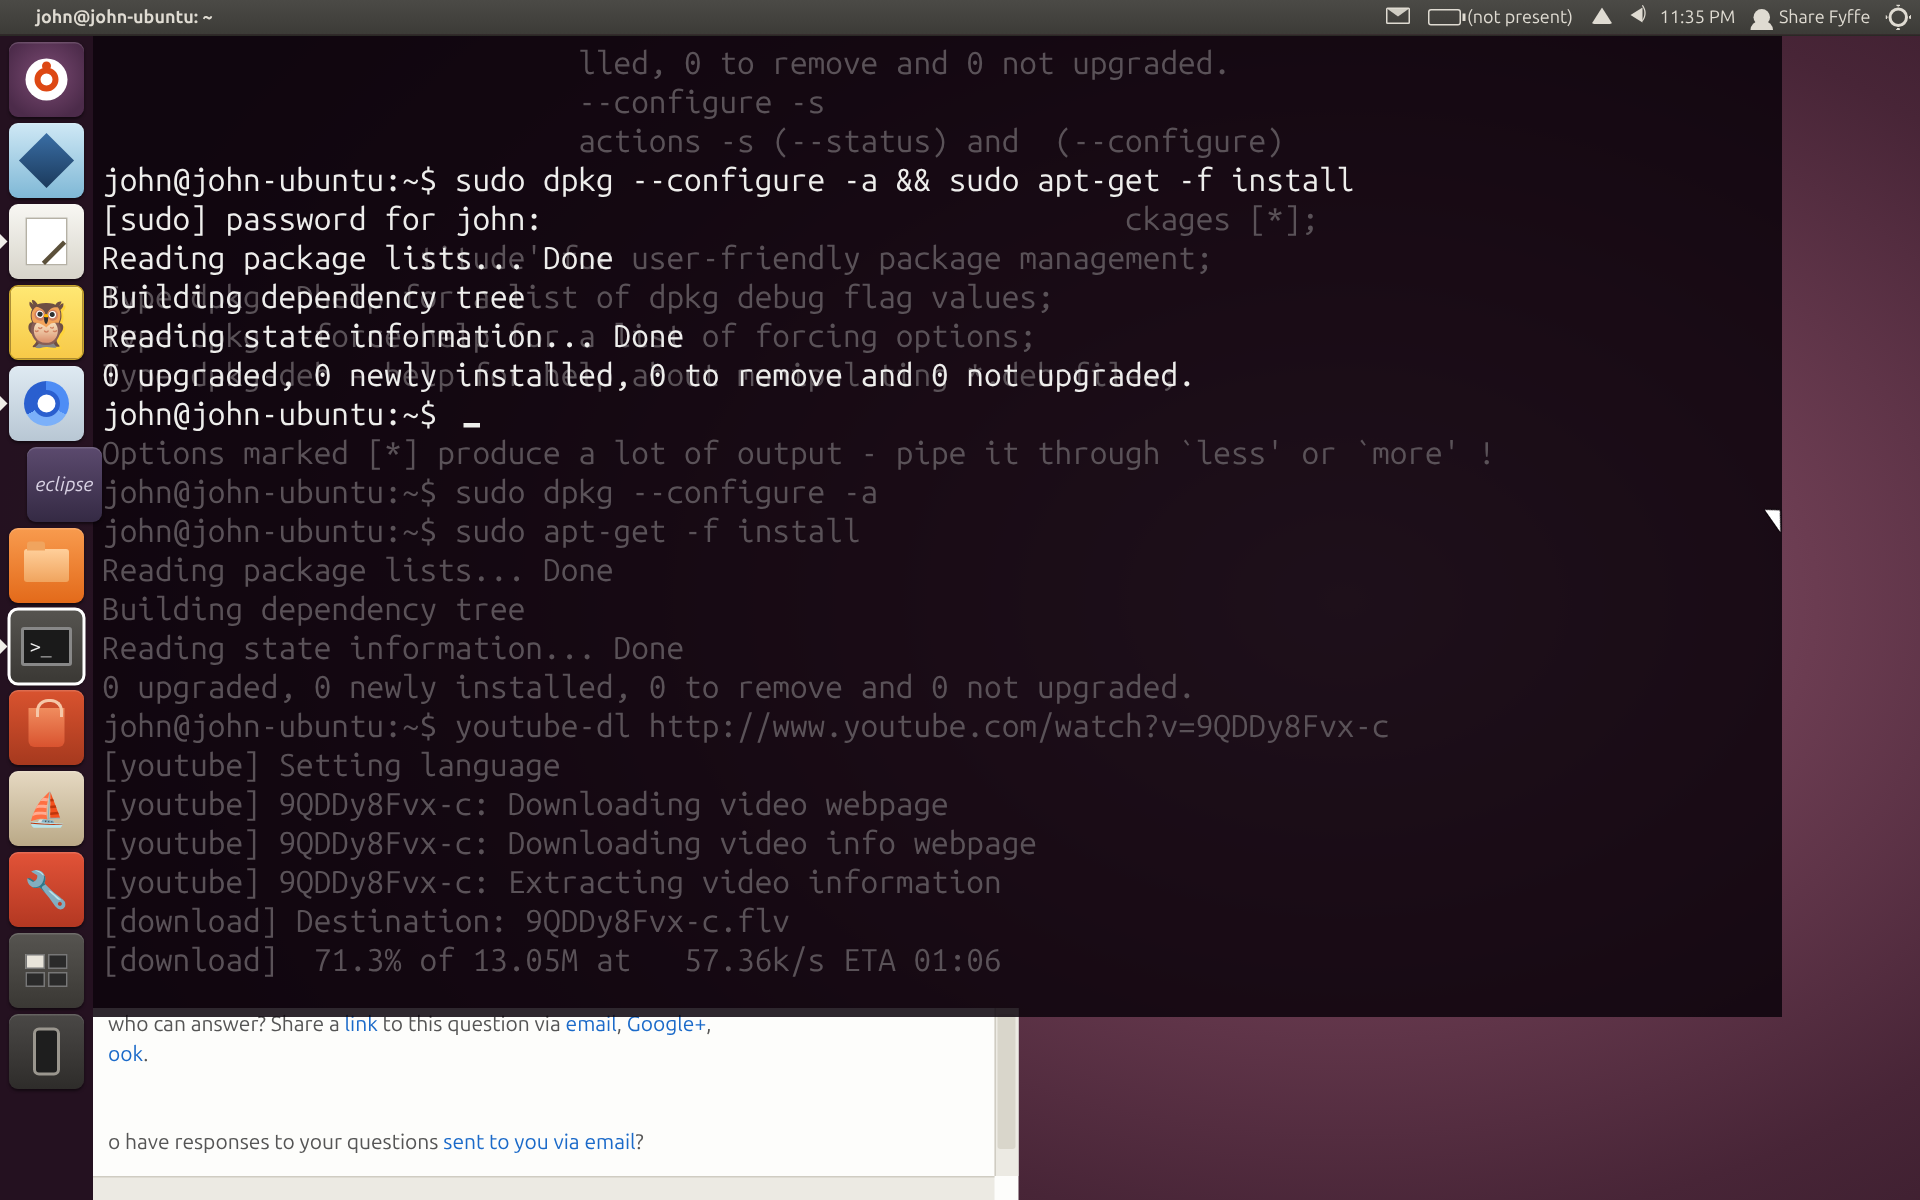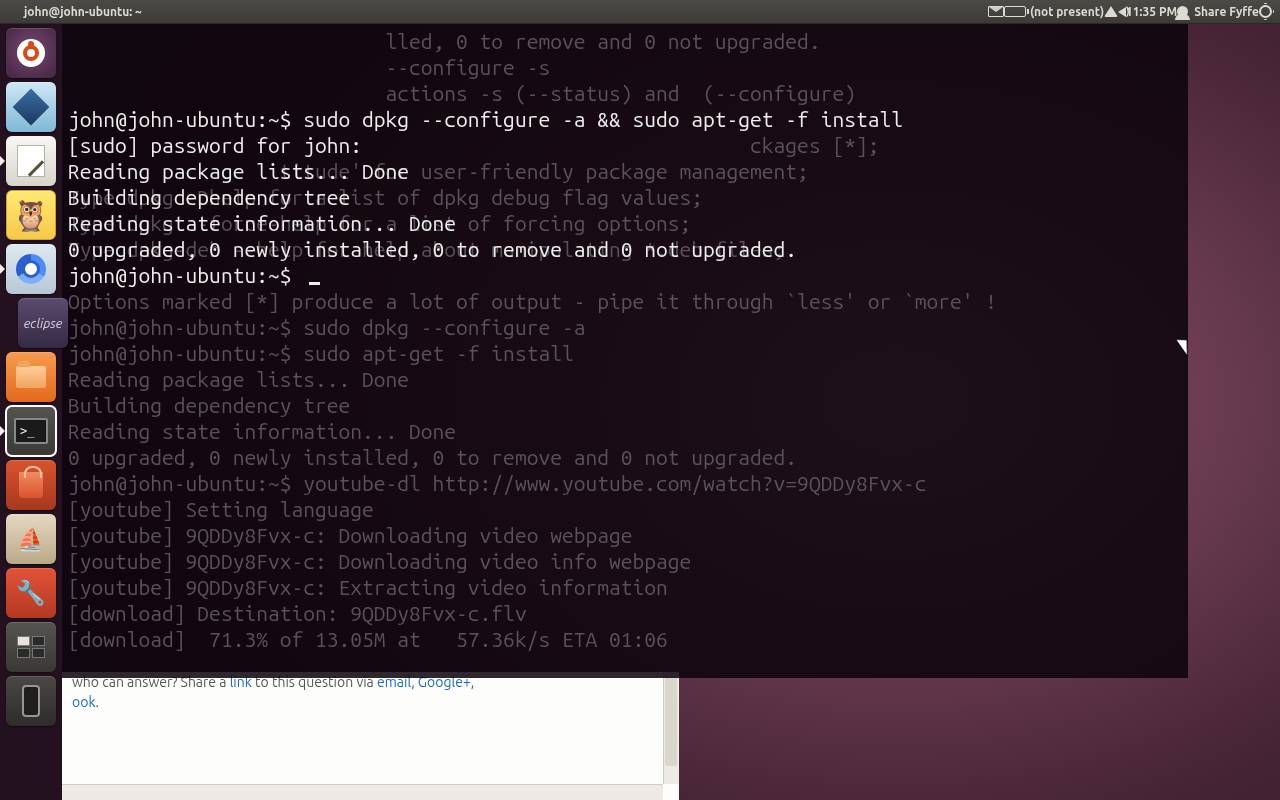--- a/index.html
+++ b/index.html
@@ -11,21 +11,21 @@
   
   .panel {
     position:absolute; top:0; left:0; right:0; height:24px;
     background:linear-gradient(#4b4a46,#3c3b37);
     color:#dfdbd2; display:flex; align-items:center;
     font-size:12px; font-weight:bold;
     border-bottom:1px solid #2a2925;
     z-index:40;
   }
   .panel-left { padding:0 24px; }
-  .panel-right { margin-left:auto; display:flex; align-items:center; padding:0 8px; font-weight:bold; }
+  .panel-right { margin-left:auto; display:flex; align-items:flex-start; gap:12px; padding:0 8px; font-weight:normal; }
   .panel-right .ico { display:inline-flex; align-items:center; }
   .envelope-icon { width:16px; height:11px; border:1px solid #dfdbd2; border-radius:1px; position:relative; }
   .envelope-icon::before{content:"";position:absolute;top:0;left:0;right:0;border-left:7px solid transparent;border-right:7px solid transparent;border-top:5px solid #dfdbd2;opacity:.9;}
   .battery-box{display:inline-flex;align-items:center;gap:4px;}
   .battery-icon{width:22px;height:11px;border:1px solid #dfdbd2;border-radius:2px;position:relative;}
   .battery-icon::after{content:"";position:absolute;right:-4px;top:2px;width:2px;height:5px;background:#dfdbd2;}
   .wifi-icon{width:0;height:0;border-left:7px solid transparent;border-right:7px solid transparent;border-bottom:11px solid #dfdbd2;border-radius:2px;}
   .speaker-icon{width:0;height:0;border-top:5px solid transparent;border-bottom:5px solid transparent;border-right:8px solid #dfdbd2;position:relative;}
   .speaker-icon::after{content:")";position:absolute;left:8px;top:-7px;font-size:11px;color:#dfdbd2;}
   .user-icon{width:11px;height:11px;border-radius:50%;background:#dfdbd2;position:relative;}
@@ -195,20 +195,23 @@
   <div class="launch-item li-phone" title="Phone">
       <span class="phone-body"></span>
     </div>
 </div>
 
 <div class="bg-browser">
   <div>
     <span>who can answer? Share a </span><a>link</a><span> to this question via </span><a>email</a>, <a>Google+</a>,<br><a>ook</a><span>.</span>
   </div>
   <div style="height:38px"></div>
+  <div>
+    <span>o have responses to your questions </span><a>sent to you via email</a><span>?</span>
+  </div>
   <div class="scroll">
       <div class="scroll-track"></div>
     </div>
   <div class="scroll-h"></div>
 </div>
 
 <div class="terminal">
   <div class="dim" id="term-bg" style="position:absolute;left:6px;top:4px;">                           lled, 0 to remove and 0 not upgraded.
                            --configure -s
                            actions -s (--status) and  (--configure)

